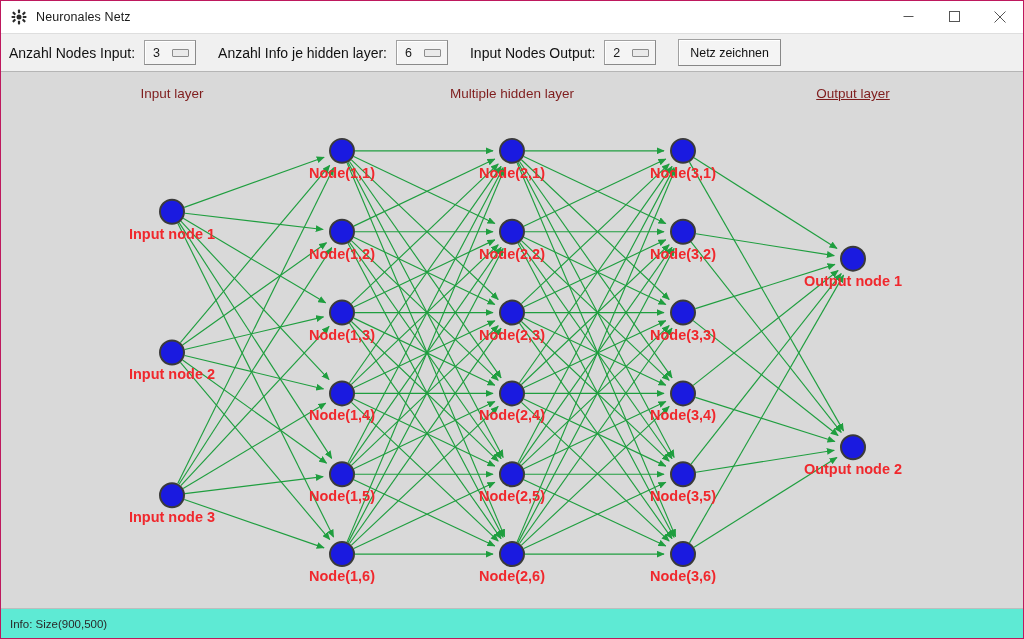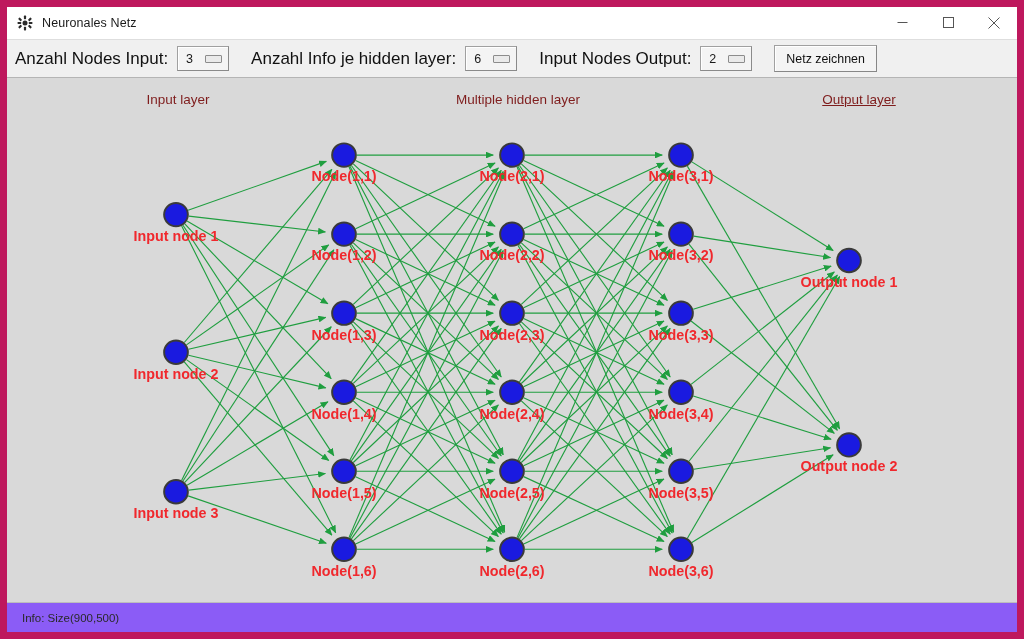--- a/index.html
+++ b/index.html
@@ -7,21 +7,21 @@
     margin: 0; padding: 0;
     width: 1024px; height: 639px;
     overflow: hidden;
     font-family: "Liberation Sans", sans-serif;
     background: #ffffff;
   }
   #app {
     position: relative;
     width: 1024px; height: 639px;
     background: #ffffff;
-    border: 7px solid #be185d;
+    border: 1px solid #be185d;
     display: flex;
     flex-direction: column;
   }
 
   
   .titlebar {
     height: 32px;
     background: #ffffff;
     display: flex;
     align-items: center;
@@ -51,21 +51,21 @@
     height: 39px;
     background: #f0f0f0;
     border-top: 1px solid #dedede;
     border-bottom: 1px solid #b5b5b5;
     display: flex;
     align-items: center;
     padding-left: 8px;
     gap: 0px;
   }
   .tb-label {
-    font-size: 17px;
+    font-size: 14px;
     color: #111;
     margin-right: 9px;
     white-space: nowrap;
   }
   .spinner {
     height: 25px;
     min-width: 52px;
     background: #f4f4f4;
     border: 1px solid #a0a0a0;
     border-right-color: #8a8a8a;
@@ -113,25 +113,25 @@
     font-size: 13.5px;
     color: #7f1d1d;
     transform: translateX(-50%);
     white-space: nowrap;
   }
 
   
   .statusbar {
     flex: 0 0 30px;
     height: 30px;
-    background: #8b5cf6;
+    background: #5eead4;
     border-top: 1px solid #bdbdbd;
     display: flex;
     align-items: center;
-    padding-left: 15px;
+    padding-left: 9px;
   }
   .status-text { font-size: 11.5px; color: #2a2a2a; }
 </style>
 </head>
 <body>
 
 <div id="app">
 
   <div class="titlebar">
     <span class="title-icon">

